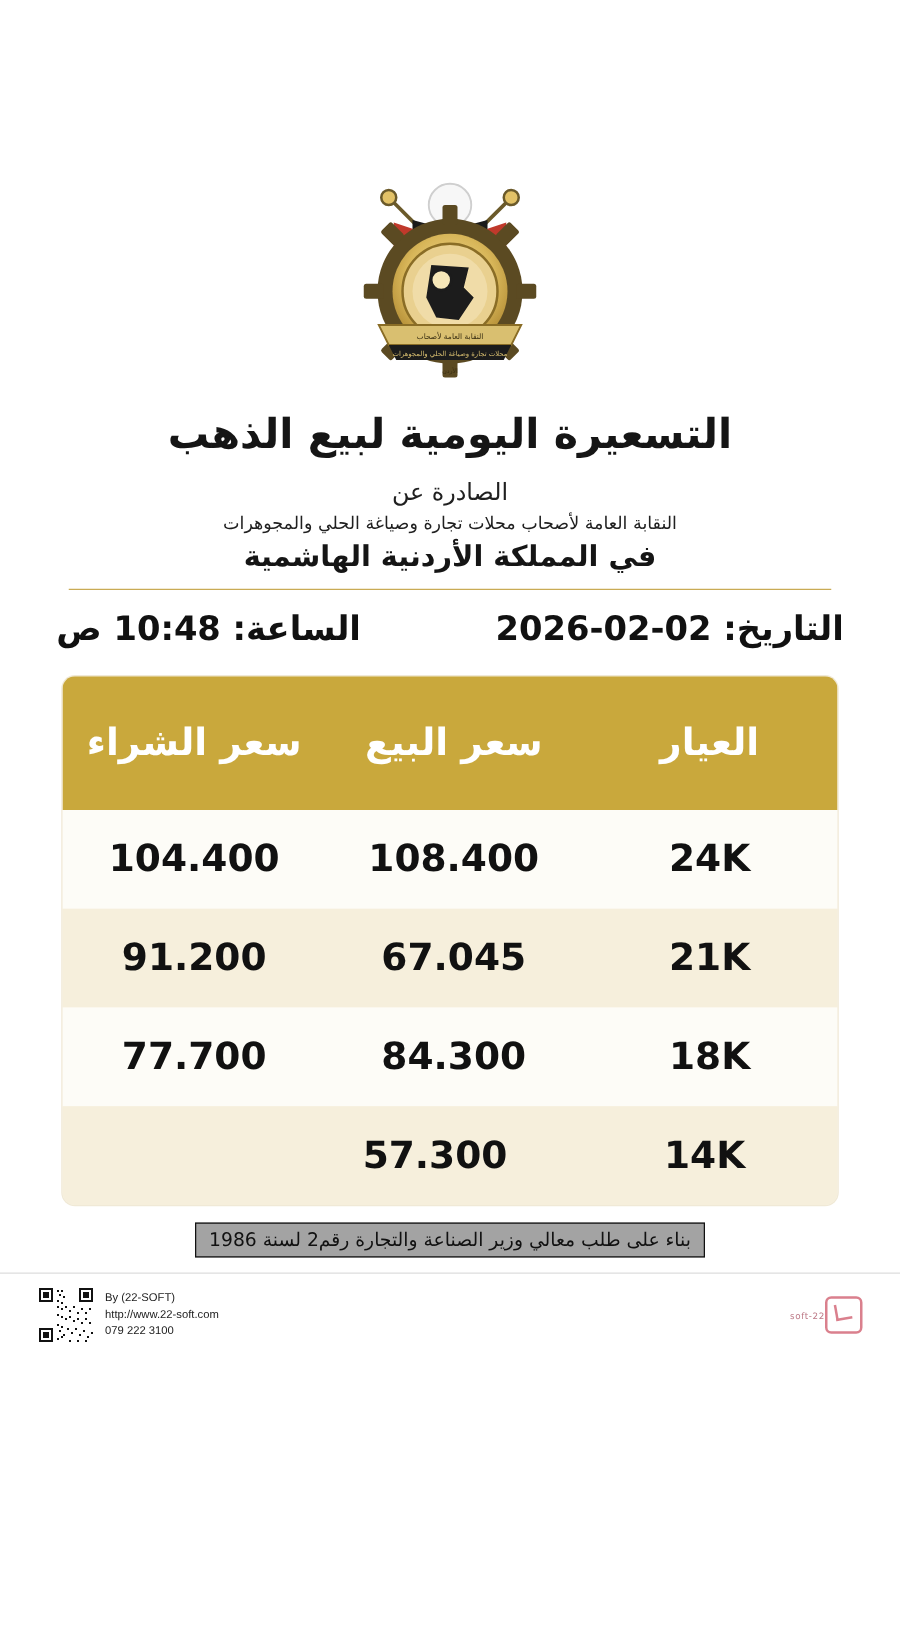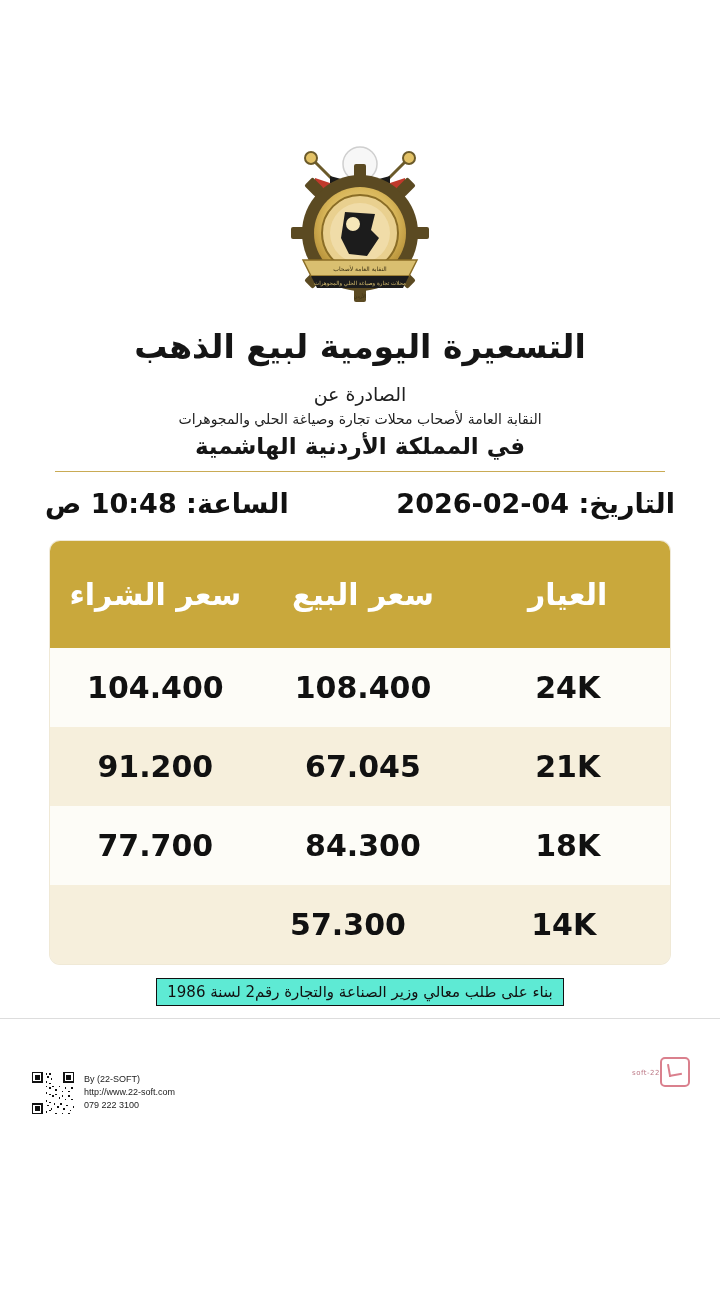--- a/index.html
+++ b/index.html
@@ -126,21 +126,21 @@
   .col-sell  { width: 33%; }
   .col-buy   { width: 34%; }
 
   
   .footnote {
     margin-top: 14px;
     border: 1px solid #111;
     padding: 4px 10px;
     font-size: 15px;
     color: #111;
-    background: #5eead4;
+    background: #a3a3a3;
     white-space: nowrap;
   }
 
   .hr-bottom {
     margin-top: 12px;
     width: 720px;
     height: 1px;
     background: #dddddd;
   }
 
@@ -179,21 +179,20 @@
     color: #b06070;
     margin-top: 2px;
     letter-spacing: .5px;
   }
   .vendor {
     display: flex;
     flex-direction: row;
     align-items: center;
     gap: 8px;
     direction: ltr;
-    margin-top: 41px;
   }
   .qr {
     width: 46px; height: 46px;
   }
   .vendor-lines {
     font-size: 9px;
     line-height: 1.45;
     color: #222;
     font-family: "Liberation Sans", sans-serif;
     text-align: left;
@@ -262,21 +261,21 @@
   </div>
 
   <div class="main-title">التسعيرة اليومية لبيع الذهب</div>
   <div class="sub1">الصادرة عن</div>
   <div class="sub2">النقابة العامة لأصحاب محلات تجارة وصياغة الحلي والمجوهرات</div>
   <div class="sub3">في المملكة الأردنية الهاشمية</div>
 
   <div class="divider"></div>
 
   <div class="daterow">
-    <span class="date-part">التاريخ: 04-02-2026</span>
+    <span class="date-part">التاريخ: 02-02-2026</span>
     <span class="time-part">الساعة: 10:48 ص</span>
   </div>
 
   <div class="table">
     <div class="thead">
       <div class="col-karat">العيار</div>
       <div class="col-sell">سعر البيع</div>
       <div class="col-buy">سعر الشراء</div>
     </div>
 

